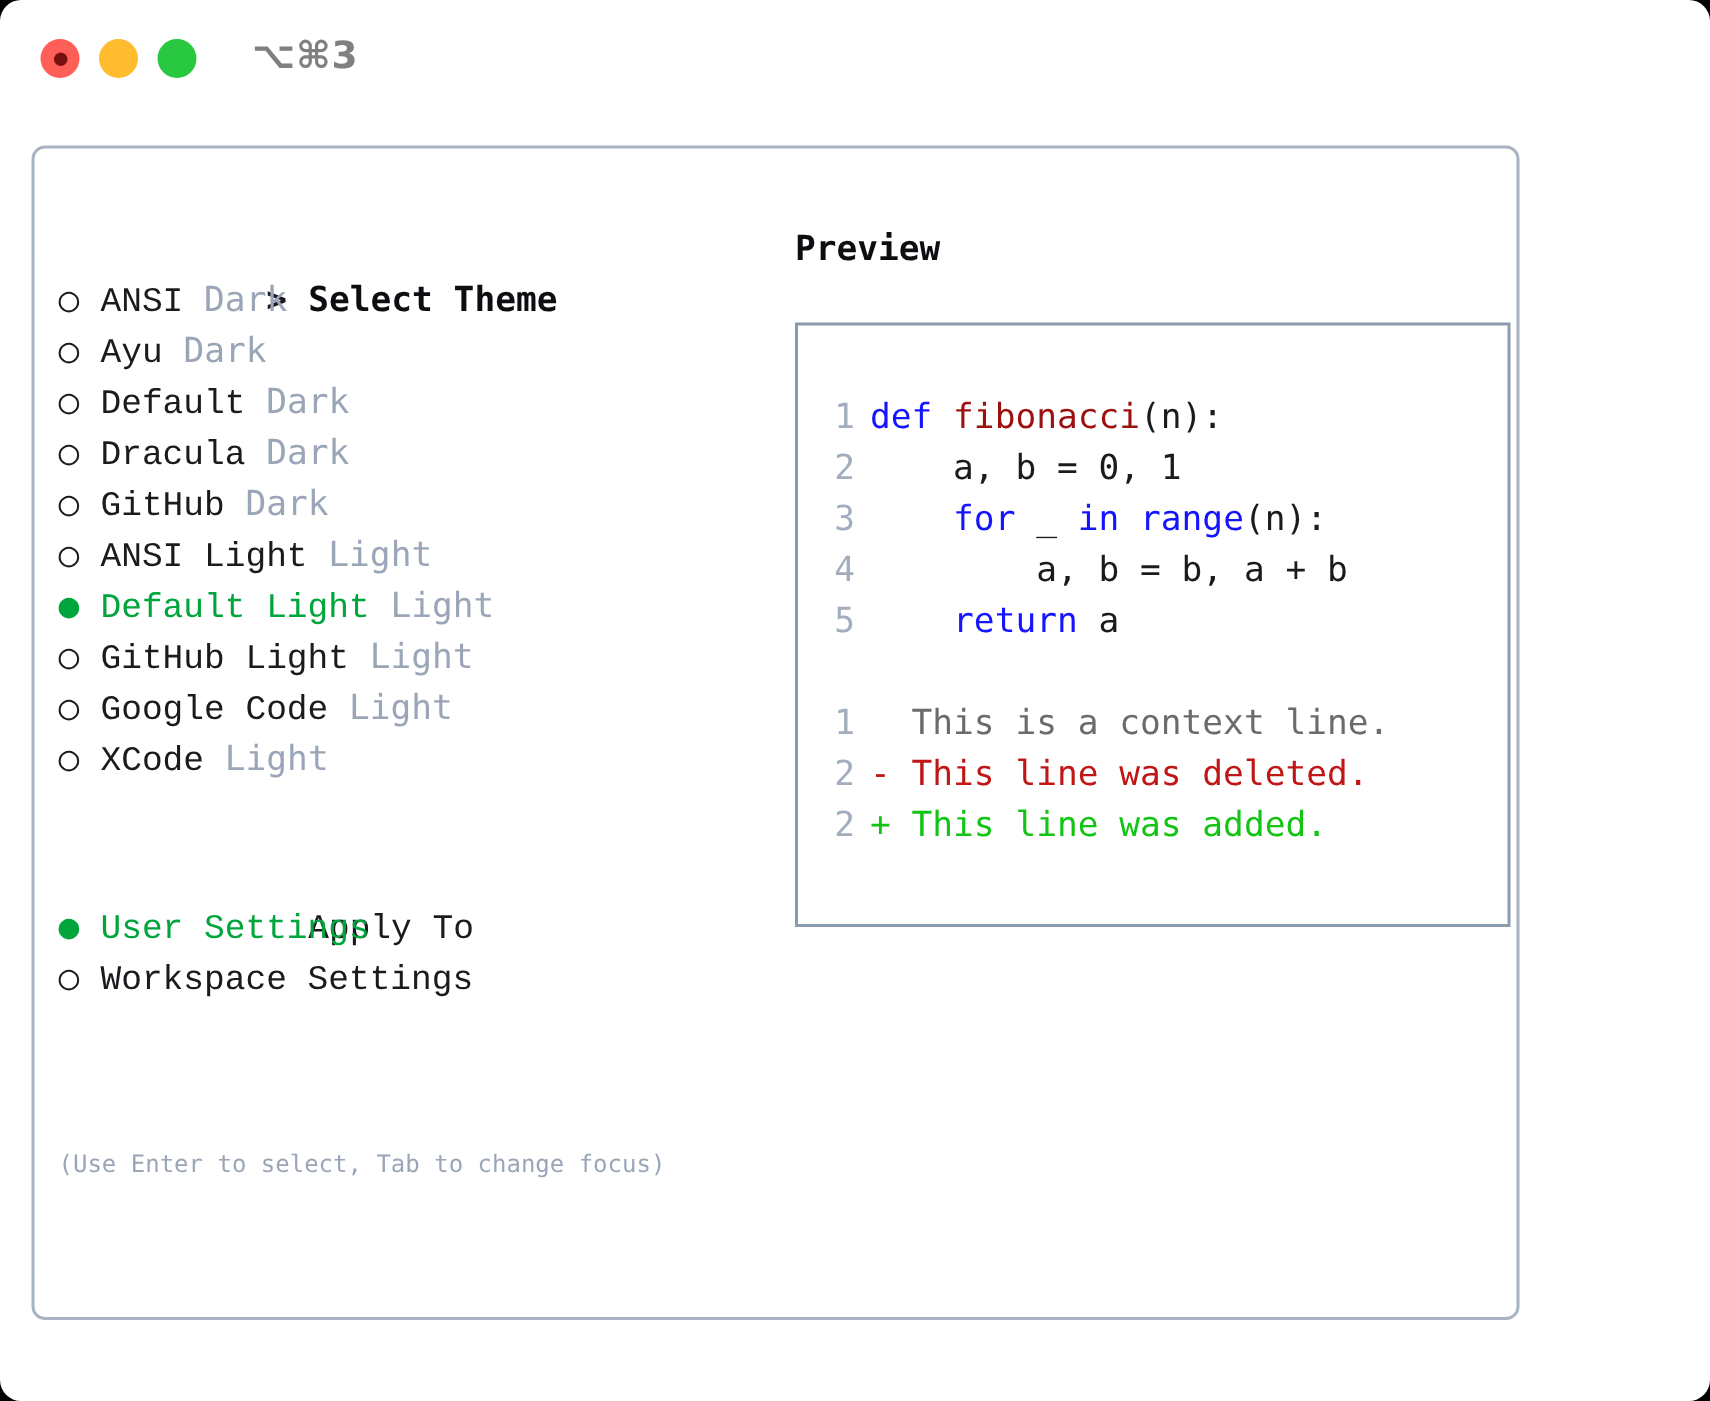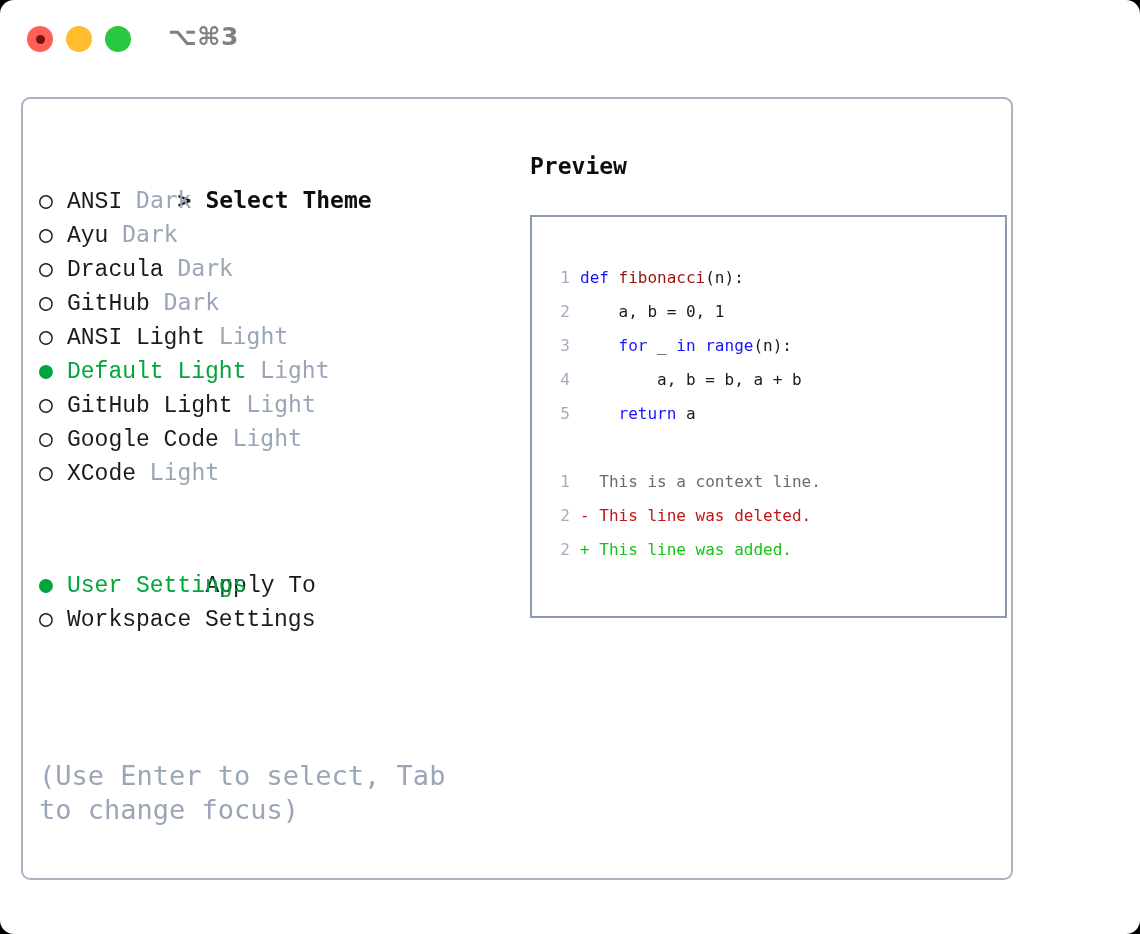--- a/index.html
+++ b/index.html
@@ -120,21 +120,21 @@
   .tag {
     color: #9aa6b8;
   }
   .section-gap { height: 44px; }
 
   .hint {
     position: absolute;
     left: 16px;
     top: 660px;
     width: 420px;
-    font-size: 27px;
+    font-size: 16px;
     line-height: 34px;
     color: #9aa6b8;
     white-space: pre-wrap;
   }
 
   
   .right-col {
     position: absolute;
     left: 479px;
     top: 50px;
@@ -159,21 +159,21 @@
   }
   .code {
     position: absolute;
     left: 12px;
     top: 44px;
     right: 4px;
   }
   .cline {
     height: 34px;
     line-height: 34px;
-    font-size: 16px;
+    font-size: 23px;
     white-space: pre;
   }
   .cline.spacer { height: 34px; }
   .ln {
     display: inline-block;
     width: 26px;
     text-align: right;
     color: #a3adbd;
     margin-right: 10px;
   }
@@ -203,20 +203,21 @@
 
       <div class="left-col">
 
         <div class="row head-row">
           <span class="marker">&gt; </span><span>Select Theme</span>
         </div>
 
         <div id="theme-list">
             <div class="row"><span class="marker">○</span><span class="label">ANSI</span><span class="tag"> Dark</span></div>
             <div class="row"><span class="marker">○</span><span class="label">Ayu</span><span class="tag"> Dark</span></div>
+            <div class="row"><span class="marker">○</span><span class="label">Default</span><span class="tag"> Dark</span></div>
             <div class="row"><span class="marker">○</span><span class="label">Dracula</span><span class="tag"> Dark</span></div>
             <div class="row"><span class="marker">○</span><span class="label">GitHub</span><span class="tag"> Dark</span></div>
             <div class="row"><span class="marker">○</span><span class="label">ANSI Light</span><span class="tag"> Light</span></div>
             <div class="row"><span class="marker sel">●</span><span class="label sel">Default Light</span><span class="tag"> Light</span></div>
             <div class="row"><span class="marker">○</span><span class="label">GitHub Light</span><span class="tag"> Light</span></div>
             <div class="row"><span class="marker">○</span><span class="label">Google Code</span><span class="tag"> Light</span></div>
             <div class="row"><span class="marker">○</span><span class="label">XCode</span><span class="tag"> Light</span></div>
           </div>
 
         <div class="section-gap"></div>

